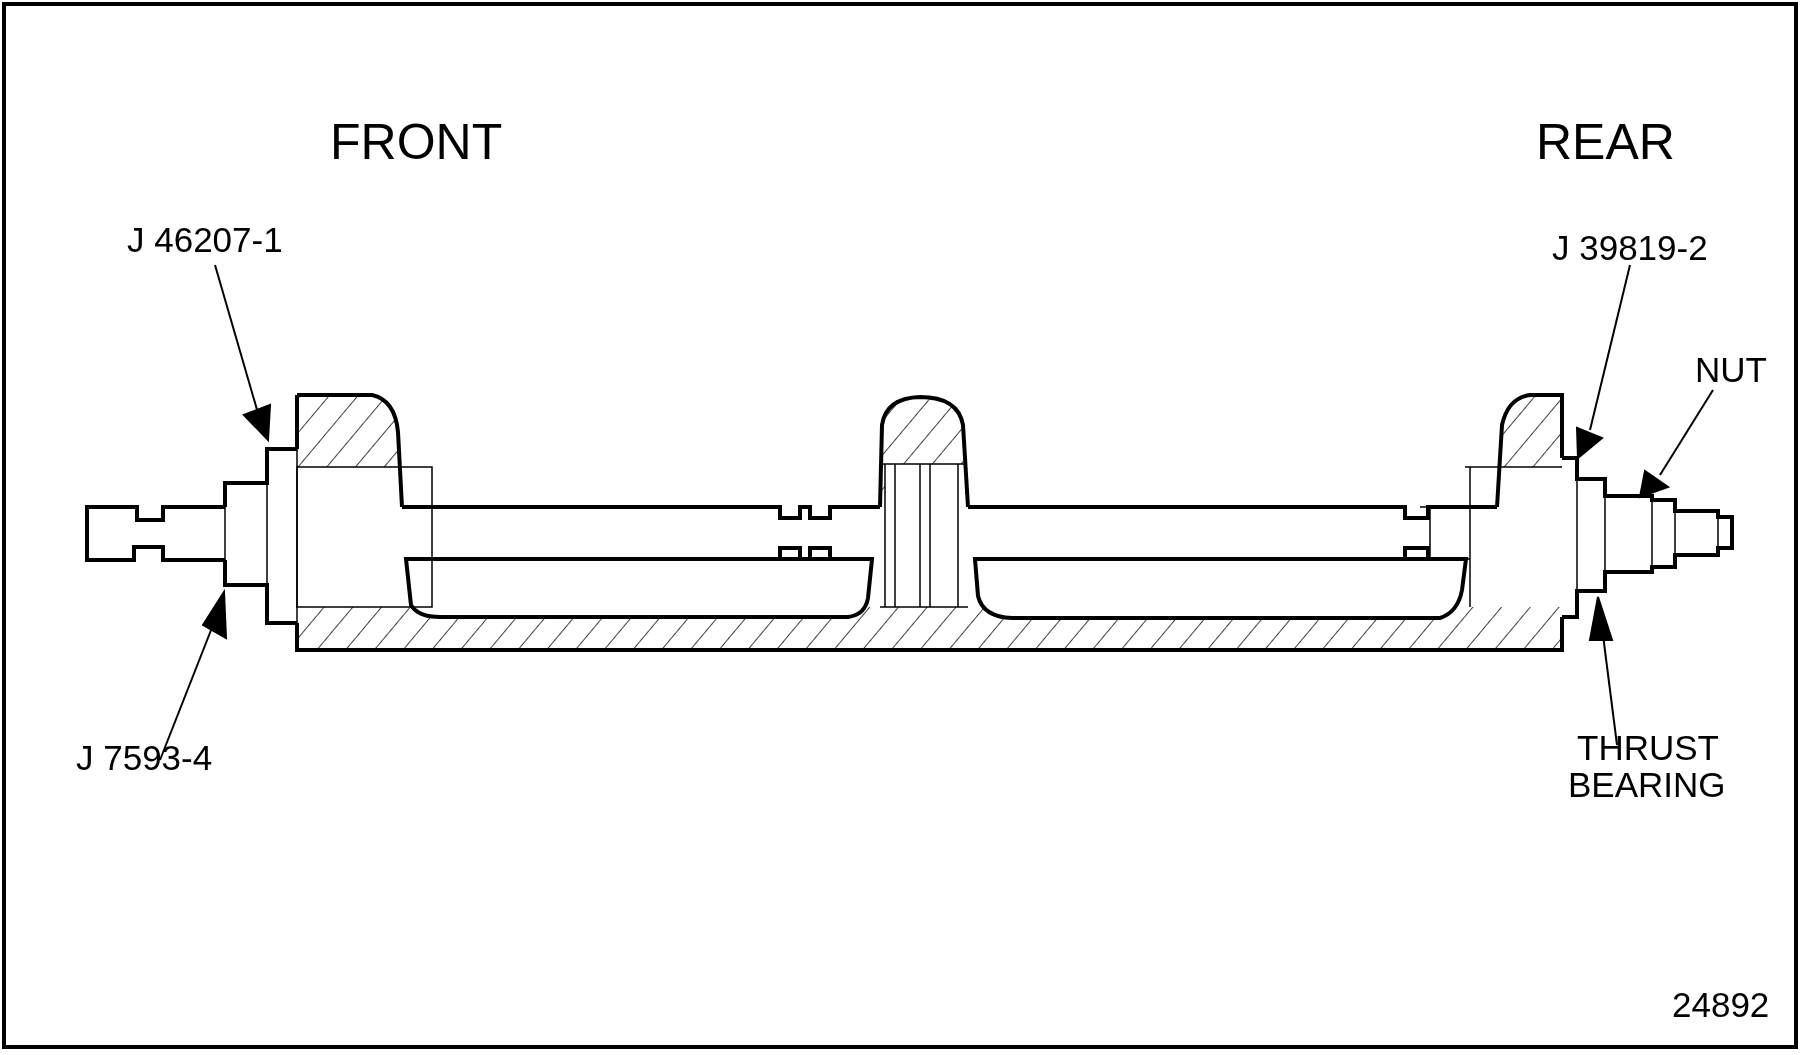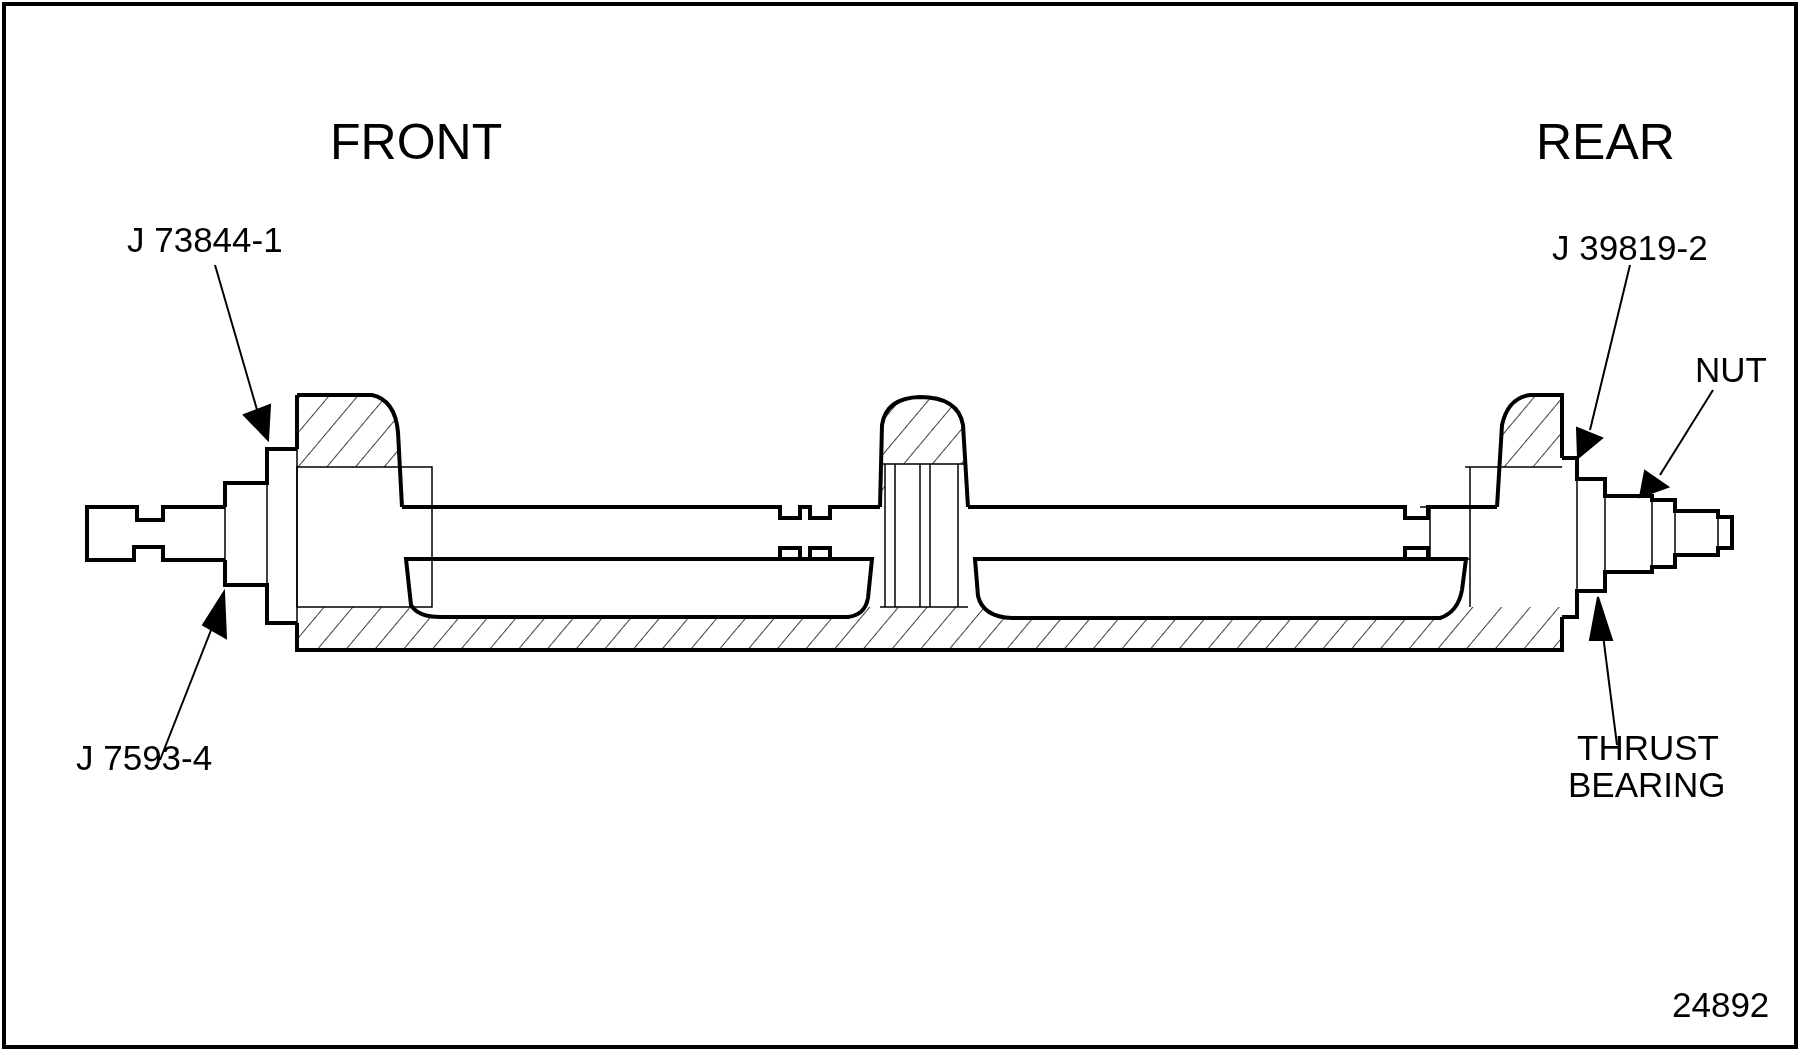--- a/index.html
+++ b/index.html
@@ -107,19 +107,19 @@
     <polygon points="1577,428 1602,438 1578,458"></polygon>
     <line x1="1713" y1="390" x2="1660" y2="475"></line>
     <polygon points="1645,471 1668,487 1640,497"></polygon>
     <line x1="1617" y1="745" x2="1603" y2="635"></line>
     <polygon points="1590,640 1612,640 1598,597"></polygon>
   </g>
 </svg>
 
 <div class="lbl big" style="left:330px; top:117px;">FRONT</div>
 <div class="lbl big" style="left:1508px; top:117px;margin-left:28px;">REAR</div>
-<div class="lbl small" style="left:127px; top:222px;">J 73844-1</div>
+<div class="lbl small" style="left:127px; top:222px;">J 46207-1</div>
 <div class="lbl small" style="left:76px; top:740px;">J 7593-4</div>
 <div class="lbl small" style="left:1552px; top:230px;text-align:right;">J 39819-2</div>
 <div class="lbl small" style="left:1683px; top:352px;margin-left:12px;">NUT</div>
 <div class="lbl small" style="left:1544px; top:730px;margin-left:33px;">THRUST</div>
 <div class="lbl small" style="left:1568px; top:767px;">BEARING</div>
 <div class="lbl small" style="left:1672px; top:987px;">24892</div>
 
 </body></html>

